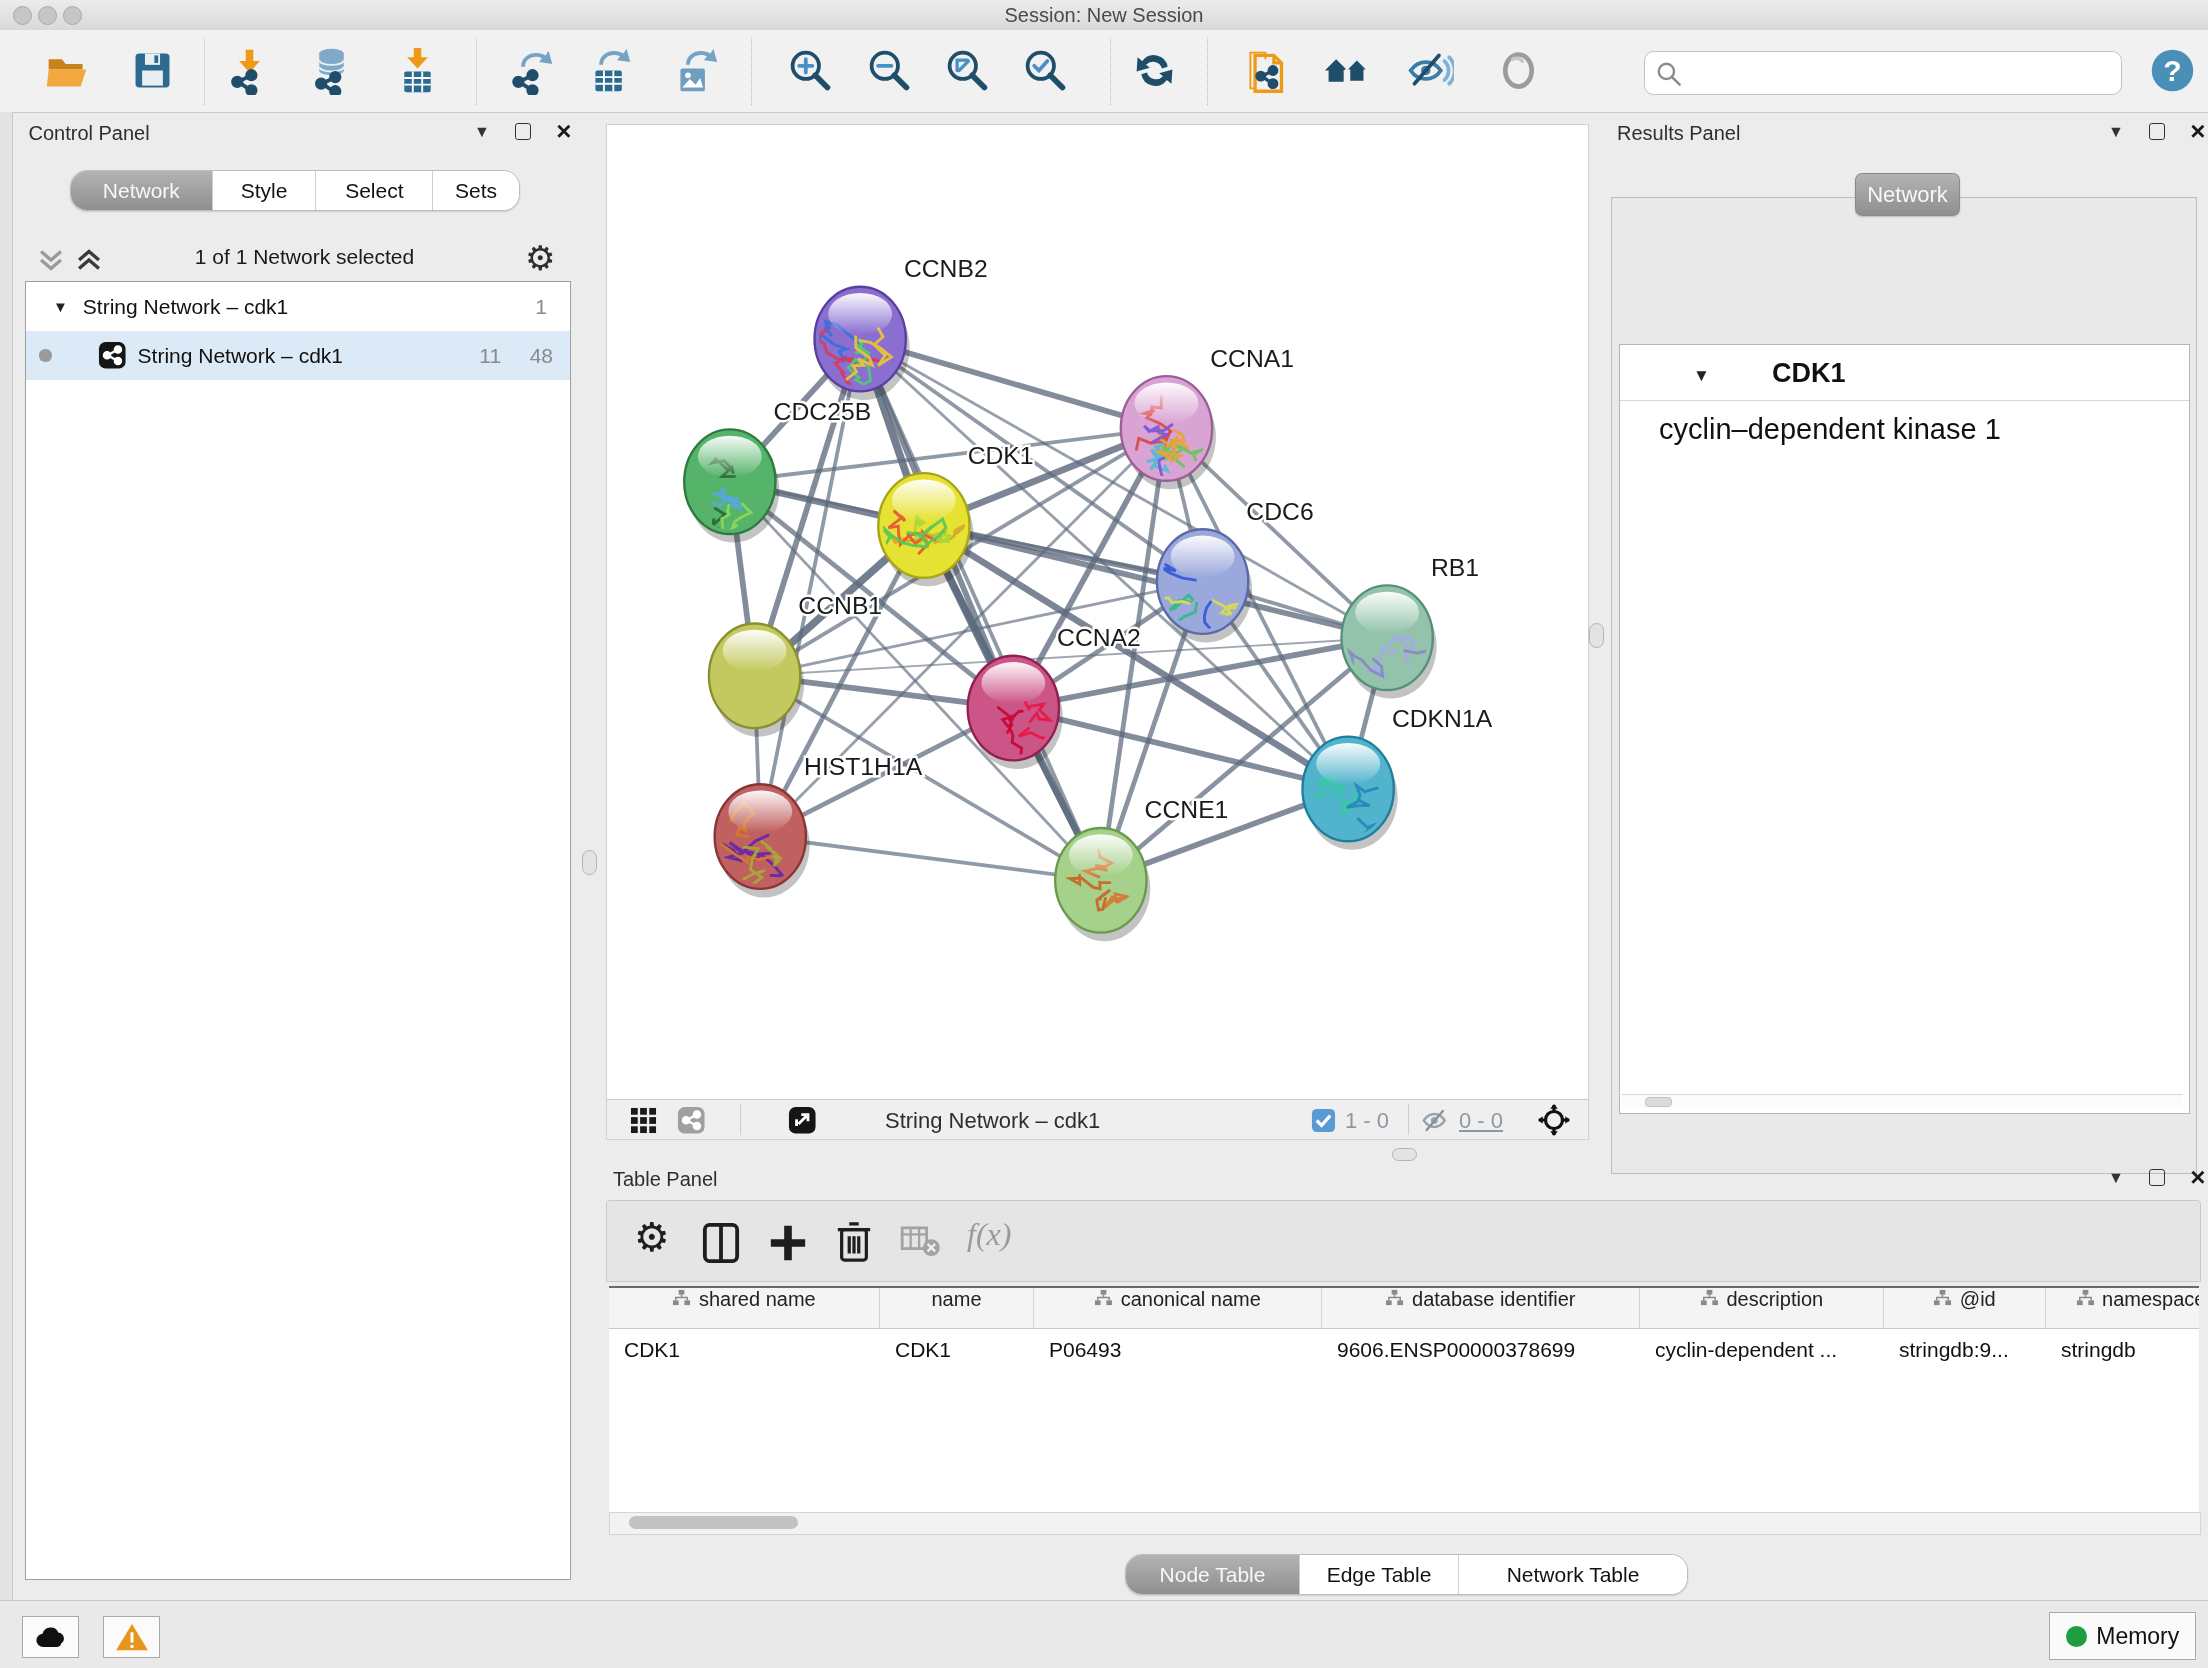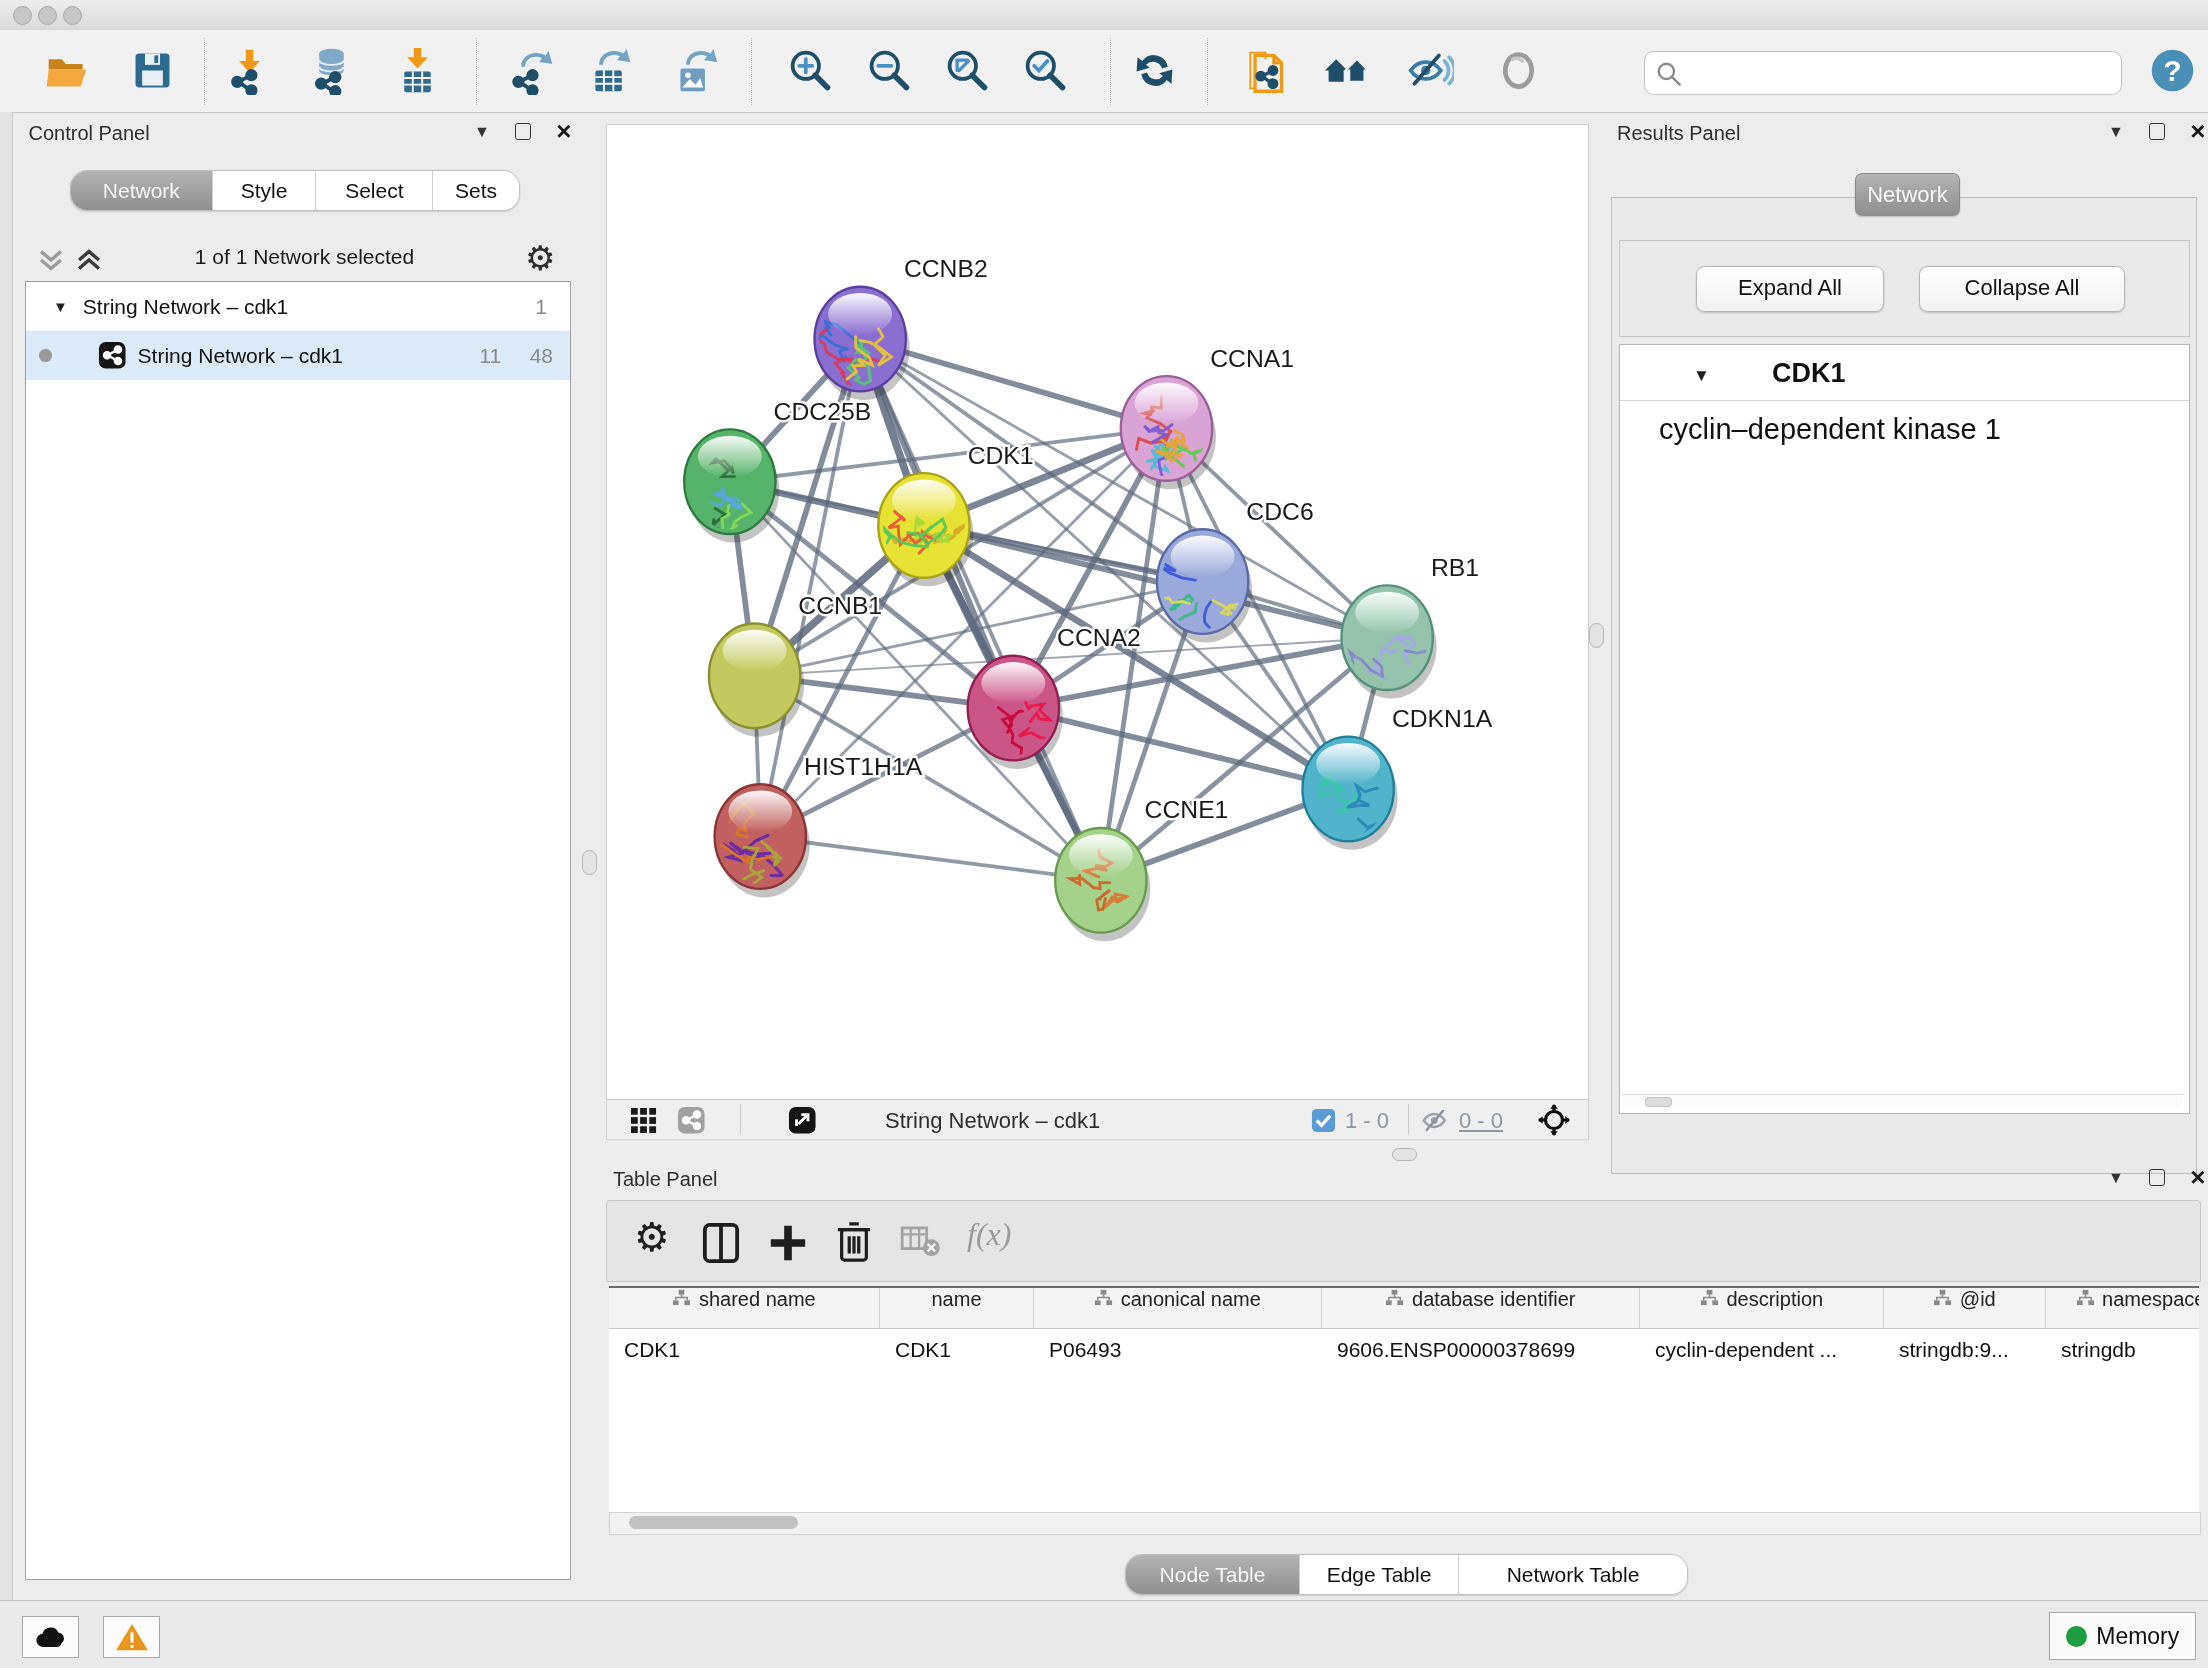--- a/index.html
+++ b/index.html
@@ -60,20 +60,21 @@
 </style>
 </head>
 <body>
 
 <div id="window">
 
   <div id="titlebar" class="abs">
     <div class="abs tlight" style="left:13.3px;"></div>
     <div class="abs tlight" style="left:38px;"></div>
     <div class="abs tlight" style="left:63px;"></div>
+    <div id="win-title" class="abs">Session: New Session</div>
   </div>
 
   <div id="toolbar" class="abs">
 
     <svg class="abs ticon" style="left:43px;" viewBox="0 0 52 52">
       <path d="M6 14 h14 l4 5 h18 v6 H6 z" fill="#c8821a"></path>
       <path d="M6 25 h40 l-6 18 H4 z" fill="#f2a83c"></path>
     </svg>
     <svg class="abs ticon" style="left:128px;" viewBox="0 0 52 52">
       <rect x="8" y="8" width="36" height="36" rx="4" fill="#2d6a8f"></rect>
@@ -551,24 +552,20 @@
   <div class="abs panel-title" style="left:1617px;top:122px;">Results Panel</div>
   <div class="abs hdr-ctrls" style="left:2108px;top:122px;">
     <span class="ph-tri">▼</span>
     <span class="ph-float"></span>
     <span class="ph-x">×</span>
   </div>
 
   <div id="rp-box" class="abs"></div>
   <div class="abs" style="left:1855px;top:173px;width:103px;background:linear-gradient(#b3b3b3,#8f8f8f);color:#f7f7f7;font-size:22px;text-align:center;padding:7.6px 0;border-radius:6.7px;border:1px solid #8a8a8a;box-shadow:0 1px 1.9px rgba(0,0,0,.2);">Network</div>
 
-  <div id="rp-btnbox" class="abs">
-    <div class="abs rp-btn" style="left:76px;top:25px;width:186px;height:44px;">Expand All</div>
-    <div class="abs rp-btn" style="left:299px;top:25px;width:204px;height:44px;">Collapse All</div>
-  </div>
 
   <div id="rp-entry" class="abs">
     <span class="abs" style="left:73px;top:21px;font-size:17px;color:#222;cursor:pointer;">▼</span>
     <div class="abs" style="left:152px;top:13.3px;font-size:27px;font-weight:bold;color:#111;">CDK1</div>
     <div class="abs" style="left:0;top:55px;width:100%;border-top:1px solid #d5d5d5;"></div>
     <div class="abs" style="left:39px;top:68px;font-size:29px;color:#111;">cyclin–dependent kinase 1</div>
 
     <div class="abs" style="left:1.9px;top:749px;width:561px;height:13.3px;background:#fbfbfb;border-top:1px solid #d8d8d8;">
       <div class="abs" style="left:23px;top:1.9px;width:25px;height:8.6px;background:#dcdcdc;border:1px solid #c2c2c2;border-radius:3.8px;"></div>
     </div>

